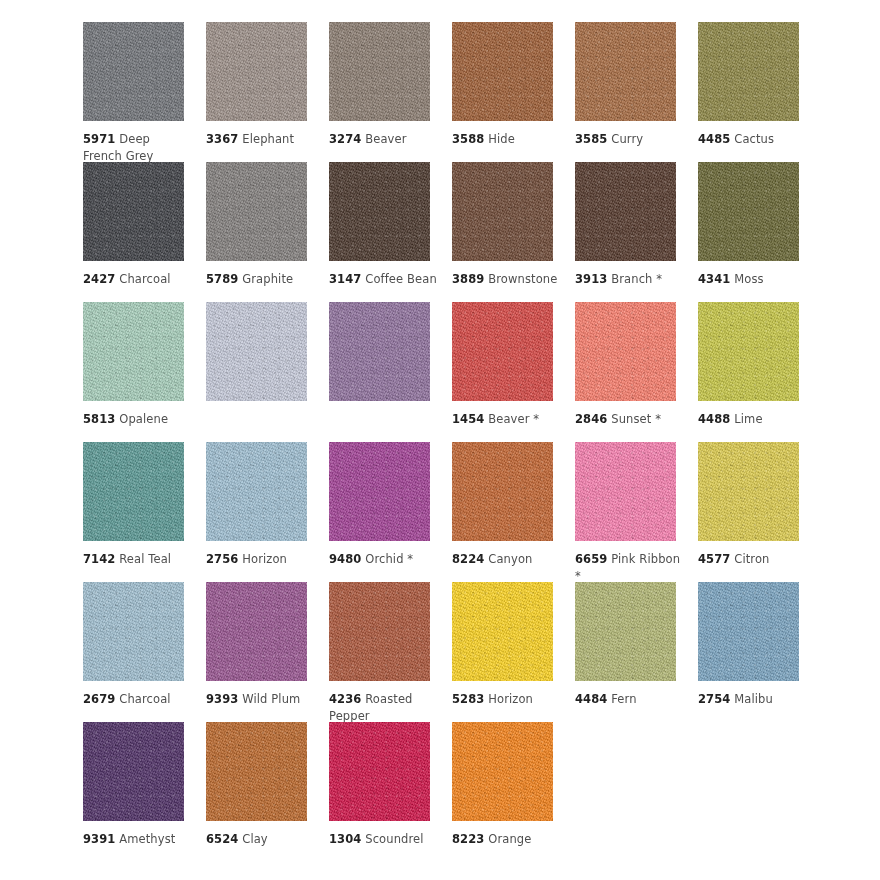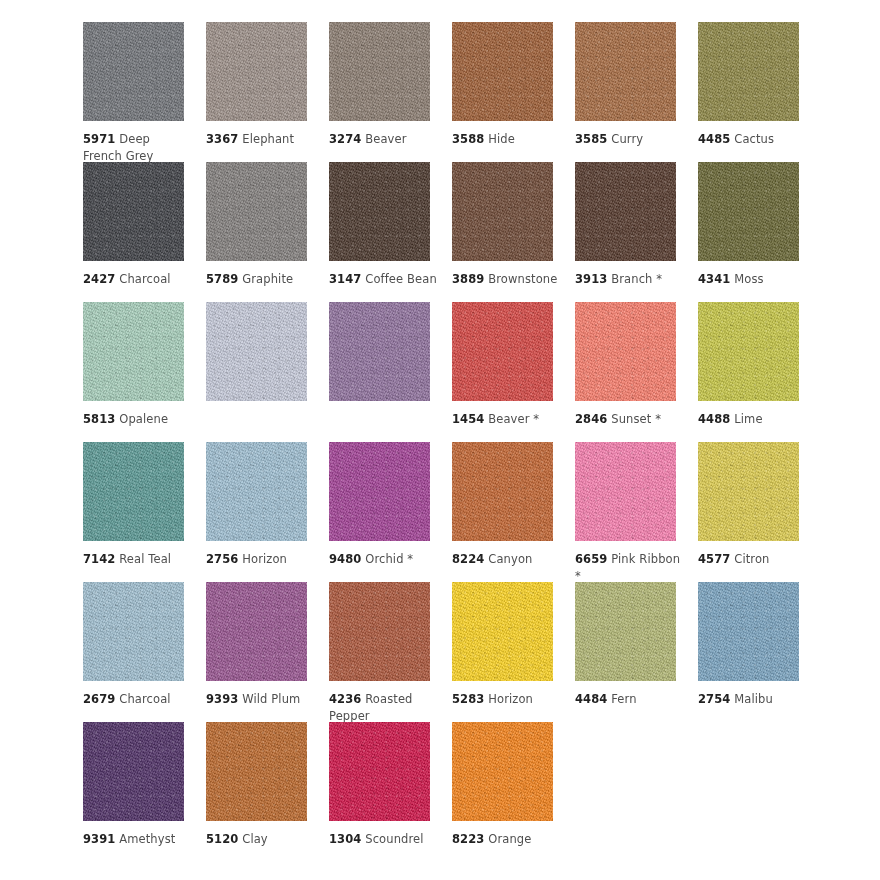--- a/index.html
+++ b/index.html
@@ -198,21 +198,21 @@
     <div class="swatch-cell">
       <div class="swatch-chip" style="background-color: rgb(119, 162, 192);"></div>
       <div class="swatch-label"><span class="swatch-code">2754</span> <span class="swatch-name">Malibu</span></div>
     </div>
     <div class="swatch-cell">
       <div class="swatch-chip" style="background-color: rgb(74, 42, 98);"></div>
       <div class="swatch-label"><span class="swatch-code">9391</span> <span class="swatch-name">Amethyst</span></div>
     </div>
     <div class="swatch-cell">
       <div class="swatch-chip" style="background-color: rgb(187, 100, 38);"></div>
-      <div class="swatch-label"><span class="swatch-code">5120</span> <span class="swatch-name">Clay</span></div>
+      <div class="swatch-label"><span class="swatch-code">6524</span> <span class="swatch-name">Clay</span></div>
     </div>
     <div class="swatch-cell">
       <div class="swatch-chip" style="background-color: rgb(207, 13, 67);"></div>
       <div class="swatch-label"><span class="swatch-code">1304</span> <span class="swatch-name">Scoundrel</span></div>
     </div>
     <div class="swatch-cell">
       <div class="swatch-chip" style="background-color: rgb(245, 127, 20);"></div>
       <div class="swatch-label"><span class="swatch-code">8223</span> <span class="swatch-name">Orange</span></div>
     </div>
   </div>

